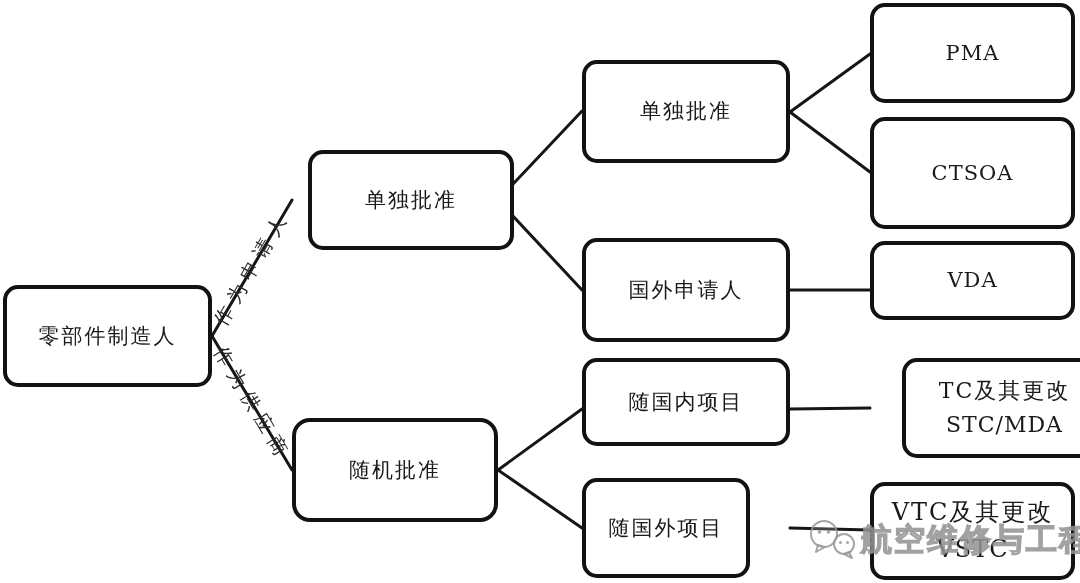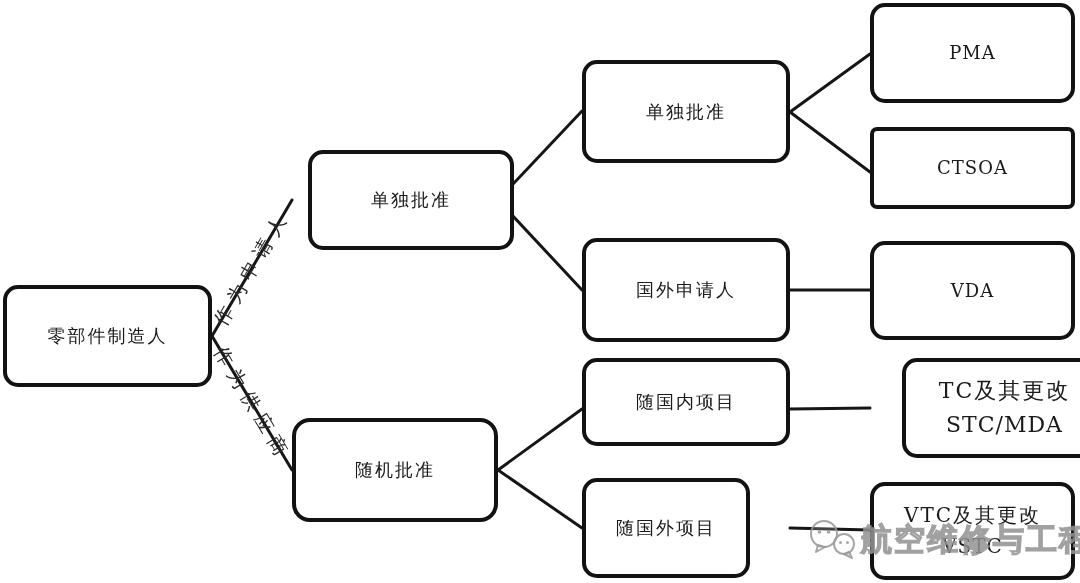--- a/index.html
+++ b/index.html
@@ -26,21 +26,21 @@
     position: absolute;
     background: #ffffff;
     border: 4px solid #121212;
     border-radius: 15px;
     box-sizing: border-box;
     display: flex;
     flex-direction: column;
     align-items: center;
     justify-content: center;
     text-align: center;
-    font-size: 18px;
+    font-size: 21px;
     letter-spacing: 2px;
     line-height: 1.55;
     z-index: 2;
   }
   .node .latin { letter-spacing: 1px; }
   .edge-label {
     position: absolute;
     width: 178px;
     text-align: center;
     font-size: 19px;
@@ -116,34 +116,34 @@
   </div>
 
   <div class="node" style="left:582px; top:478px; width:168px; height:100px;">
     <span>随国外项目</span>
   </div>
 
   <div class="node" style="left:870px; top:3px; width:205px; height:100px;">
     <span class="latin">PMA</span>
   </div>
 
-  <div class="node" style="left:870px; top:127px; width:205px; height:82px;border-radius:7px;">
+  <div class="node" style="left:870px; top:117px; width:205px; height:112px;">
     <span class="latin">CTSOA</span>
   </div>
 
-  <div class="node" style="left:870px; top:241px; width:205px; height:99px;text-align:right;">
+  <div class="node" style="left:870px; top:241px; width:205px; height:79px;text-align:right;">
     <span class="latin">VDA</span>
   </div>
 
   <div class="node" style="left:870px; top:358px; width:205px; height:100px; font-size:22px;margin-left:32px;">
     <span>TC及其更改</span>
     <span class="latin">STC/MDA</span>
   </div>
 
-  <div class="node" style="left:870px; top:482px; width:205px; height:98px; font-size:20px;">
+  <div class="node" style="left:870px; top:482px; width:205px; height:98px; font-size:24px;">
     <span>VTC及其更改</span>
     <span class="latin">VSTC</span>
   </div>
 
   <div class="watermark">
     <svg width="52" height="48" viewBox="0 0 52 48">
       <g fill="rgba(255,255,255,0.2)" stroke="rgba(150,150,150,0.85)" stroke-width="2">
         <circle cx="18" cy="18" r="13"></circle>
         <path d="M12 29 L10 36 L19 31 Z" stroke-linejoin="round"></path>
         <circle cx="38" cy="28" r="10"></circle>

